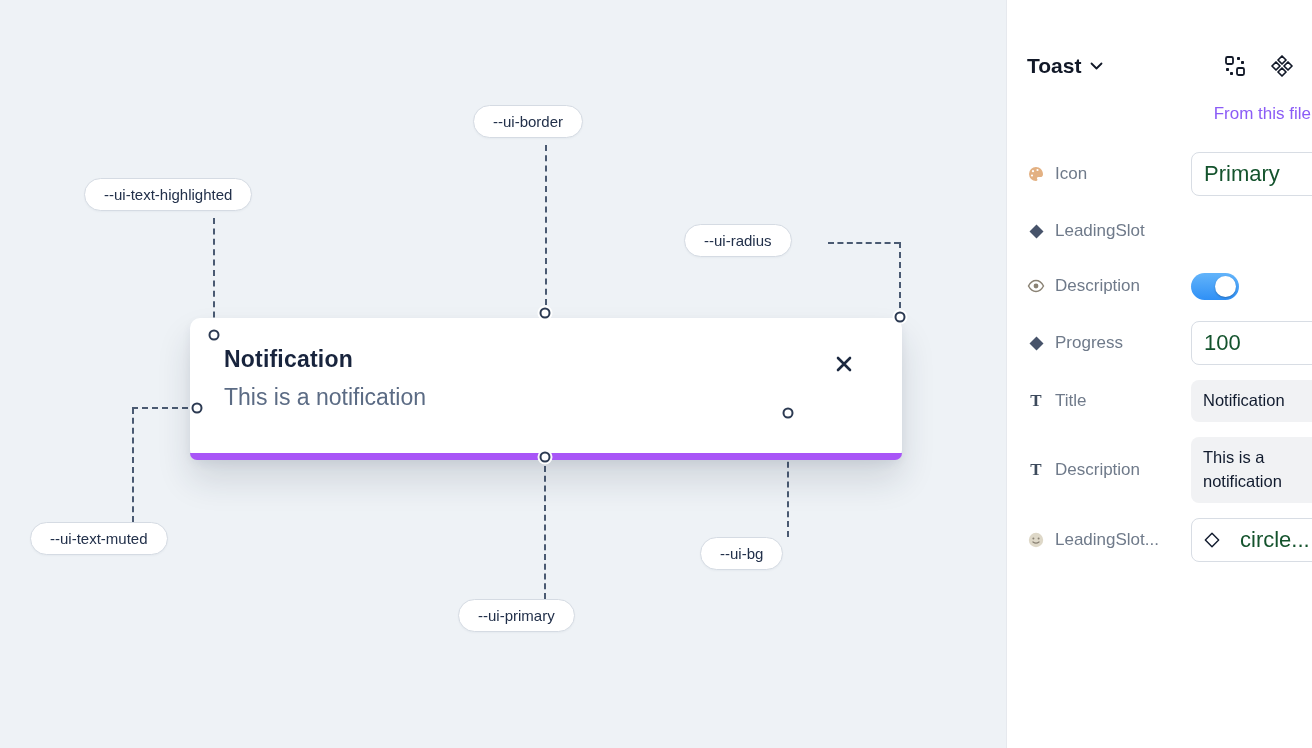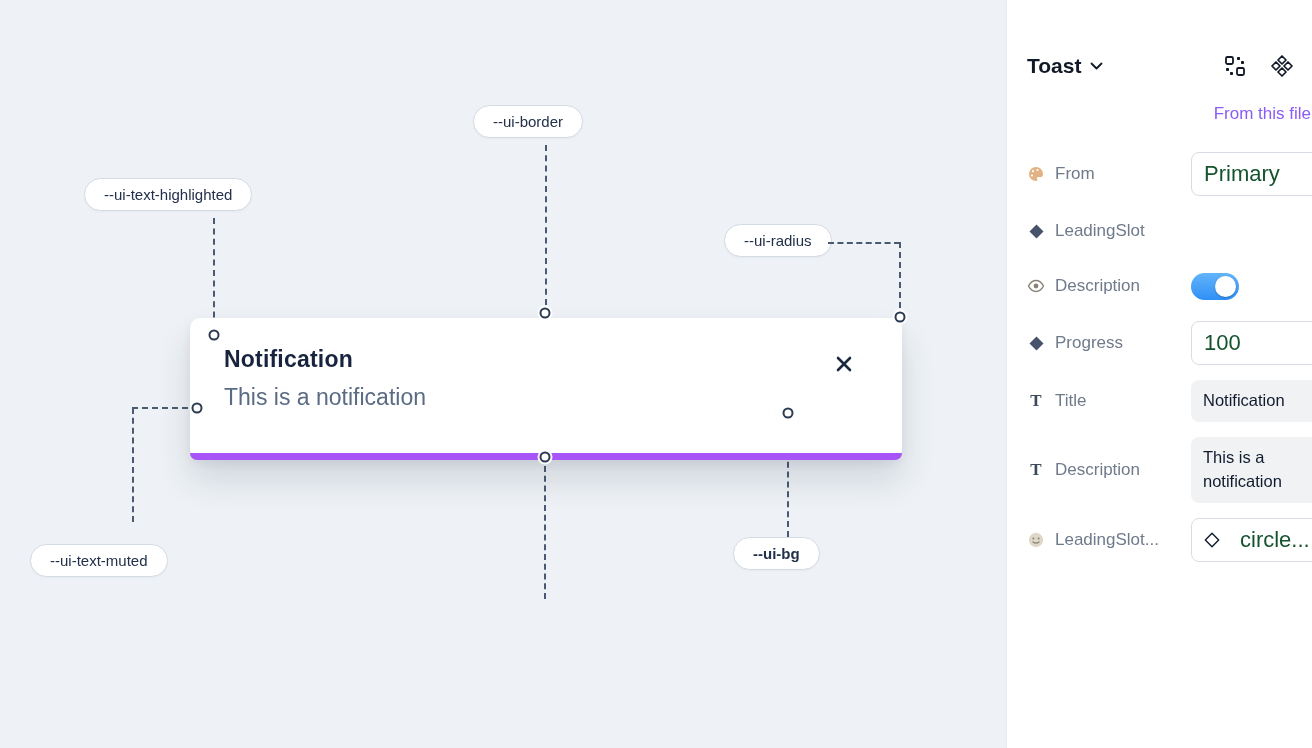--- a/index.html
+++ b/index.html
@@ -143,23 +143,24 @@
 </style>
 </head>
 <body>
 
 <div id="app">
 
   <div id="canvas">
 
     <div class="pill" style="left:473px; top:105px;">--ui-border</div>
     <div class="pill" style="left:84px; top:178px;">--ui-text-highlighted</div>
-    <div class="pill" style="left:724px; top:224px;">--ui-radius</div>
-    <div class="pill" style="left:30px; top:544px;">--ui-text-muted</div>
-    <div class="pill" style="left:733px; top:537px;font-weight:bold;">--ui-bg</div>
+    <div class="pill" style="left:684px; top:224px;">--ui-radius</div>
+    <div class="pill" style="left:30px; top:522px;">--ui-text-muted</div>
+    <div class="pill" style="left:458px; top:599px;">--ui-primary</div>
+    <div class="pill" style="left:700px; top:537px;">--ui-bg</div>
 
     <div class="dash-v" style="left:545px; top:145px; height:160px;"></div>
     <div class="dash-v" style="left:213px; top:218px; height:110px;"></div>
     <div class="dash-h" style="left:828px; top:242px; width:72px;"></div>
     <div class="dash-v" style="left:899px; top:242px; height:66px;"></div>
     <div class="dash-v" style="left:132px; top:408px; height:114px;"></div>
     <div class="dash-h" style="left:132px; top:407px; width:56px;"></div>
     <div class="dash-v" style="left:544px; top:466px; height:133px;"></div>
     <div class="dash-v" style="left:787px; top:422px; height:115px;"></div>
 
@@ -234,21 +235,21 @@
       <div class="prop-row">
         <div class="prop-label">
           <span class="icon16">
             <svg width="18" height="18" viewBox="0 0 18 18">
               <path d="M9 2 a7 7 0 1 0 0 14 c1.4 0 1.8-1 1.2-1.9 c-.6-.9-.2-2.1 1.1-2.1 h1.9 A2.8 2.8 0 0 0 16 9.2 C16 5.2 12.9 2 9 2 Z" fill="#e3b183"></path>
               <circle cx="6" cy="6.2" r="1.1" fill="#fff"></circle>
               <circle cx="10.5" cy="5" r="1.1" fill="#fff"></circle>
               <circle cx="5" cy="10.5" r="1.1" fill="#fff"></circle>
             </svg>
           </span>
-          <span class="ltext">From</span>
+          <span class="ltext">Icon</span>
         </div>
         <div class="prop-control">
           <div class="select">
             <span class="sel-text">Primary</span>
             <svg width="12" height="7" viewBox="0 0 12 7">
               <path d="M1 1 L6 6 L11 1" fill="none" stroke="#374151" stroke-width="1.7" stroke-linecap="round" stroke-linejoin="round"></path>
             </svg>
           </div>
         </div>
       </div>

